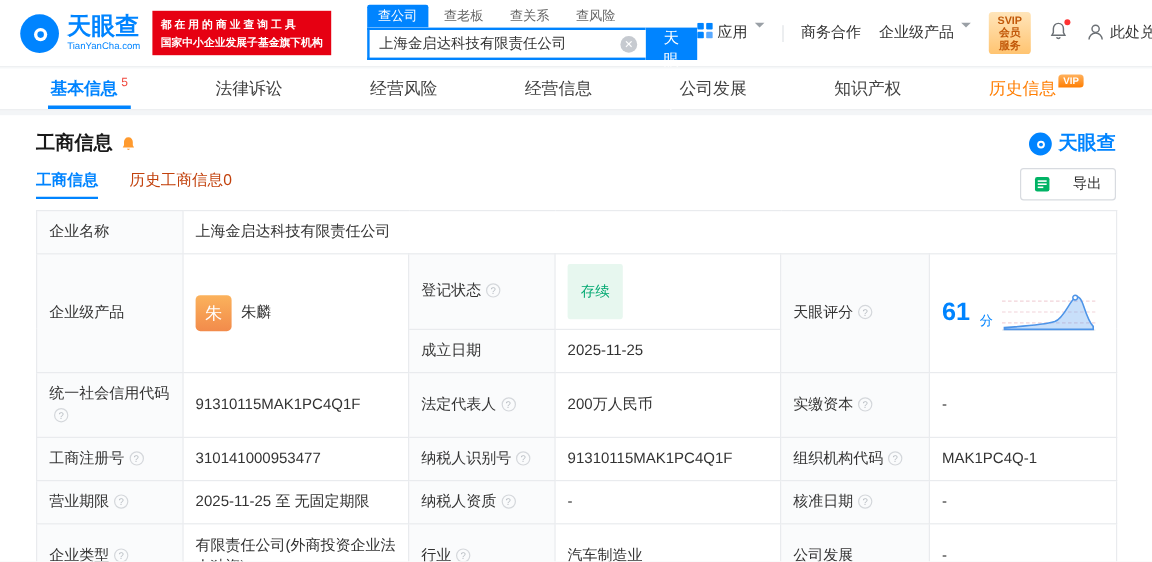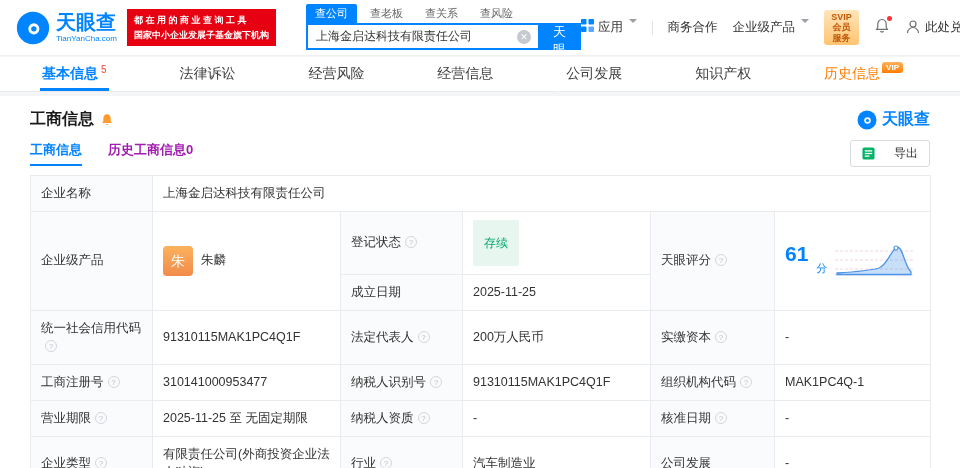--- a/index.html
+++ b/index.html
@@ -38,34 +38,34 @@
   .nav-tab.vip { color:#ff7d00; }
   .vip-badge { background:linear-gradient(180deg,#ffb25e,#ff7d00); color:#fff; font-size:8px; padding:1px 4px; border-radius:3px 3px 3px 0; margin-left:2px; transform:translateY(-7px); font-weight:bold; }
 
   
   .card { background:#fff; margin-top:4px; height:372px; padding:13px 30px 0; overflow:hidden; }
   .section-head { display:flex; align-items:center; justify-content:space-between; }
   .section-title { font-size:16px; font-weight:bold; color:#1a1a1a; display:flex; gap:6px; align-items:center; }
   .watermark { display:flex; align-items:center; gap:5px; color:#0084ff; font-weight:bold; font-size:16px; }
   .subtab-row { display:flex; justify-content:space-between; align-items:center; margin-top:10px; }
   .subtabs { display:flex; gap:26px; }
-  .subtab { font-size:13px; color:#a21caf; padding-bottom:7px; cursor:pointer;font-weight:bold; }
+  .subtab { font-size:13px; color:#c2410c; padding-bottom:7px; cursor:pointer; }
   .subtab.active { color:#0084ff; box-shadow:inset 0 -2px 0 #0084ff; font-weight:bold; }
   .export-btn { border:1px solid #d8dbe0; border-radius:3px; padding:4px 11px; display:flex; align-items:center; gap:19px; font-size:12px; color:#333; background:#fff; cursor:pointer; font-family:inherit; }
 
   
   table.info { width:100%; border-collapse:collapse; table-layout:fixed; margin-top:8px; }
   table.info td { border:1px solid #e9ebee; padding:8px 10px; font-size:12.5px; vertical-align:middle; word-break:break-all; line-height:1.5; color:#333; }
   td.lbl { background:#fafbfc; color:#777; }
   .q { display:inline-block; width:12px; height:12px; border:1px solid #d4d7db; border-radius:50%; color:#b9bec4; font-size:8px; line-height:11px; text-align:center; margin-left:4px; vertical-align:1px; cursor:pointer; }
   .q::before { content:"?"; }
   .avatar { display:inline-block; width:30px; height:30px; border-radius:4px; background:linear-gradient(180deg,#fbb25c,#f28b4b); color:#fff; font-size:14px; line-height:30px; text-align:center; margin-right:8px; cursor:pointer; }
   .rep-cell { display:flex; align-items:center; }
   .status-badge { display:inline-block; background:#e7f7ef; color:#00a870; padding:14px 11px; border-radius:2px; font-size:12px; }
-  .score-cell { display:flex; align-items:flex-start; gap:8px; }
+  .score-cell { display:flex; align-items:center; gap:8px; }
   .score-num { font-size:21px; font-weight:bold; color:#0084ff; line-height:1; }
   .score-unit { font-size:11px; color:#0084ff; align-self:flex-end; margin-bottom:2px; }
 </style>
 </head>
 <body>
 
 <header class="header">
   <div class="logo">
     <svg width="34" height="34" viewBox="0 0 40 40">
       <circle cx="20" cy="20" r="19" fill="#0084ff"></circle>

